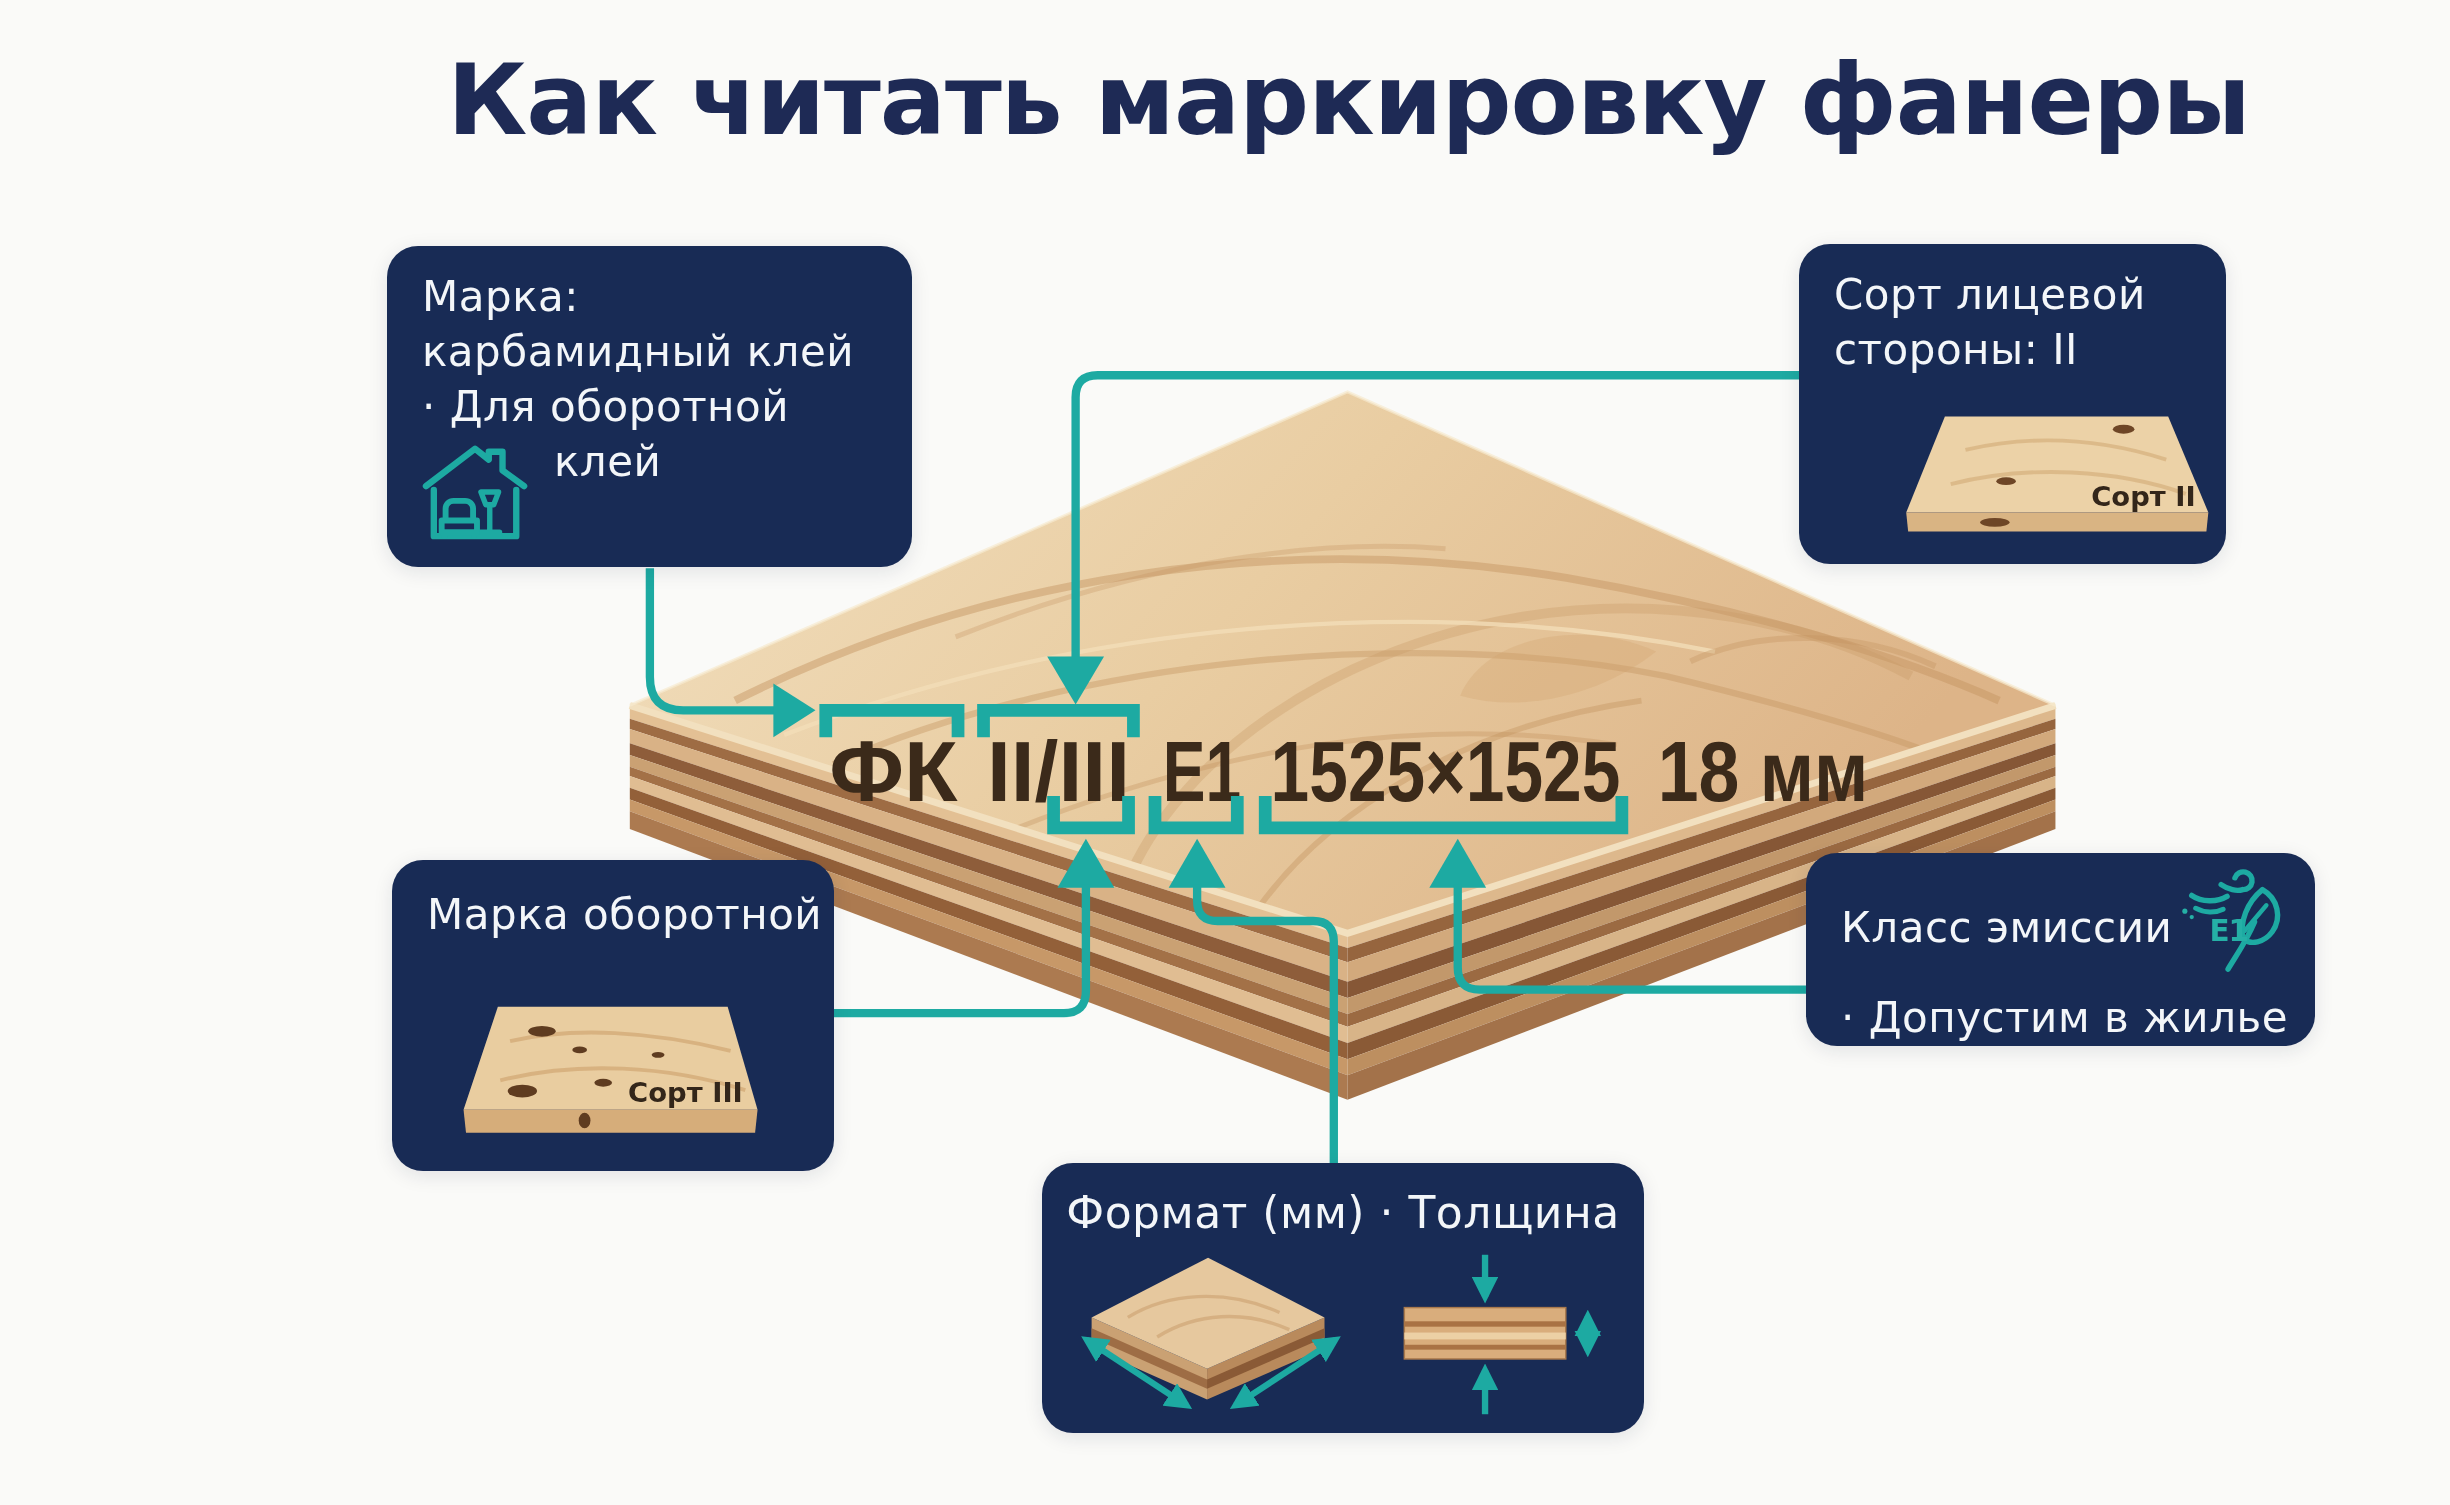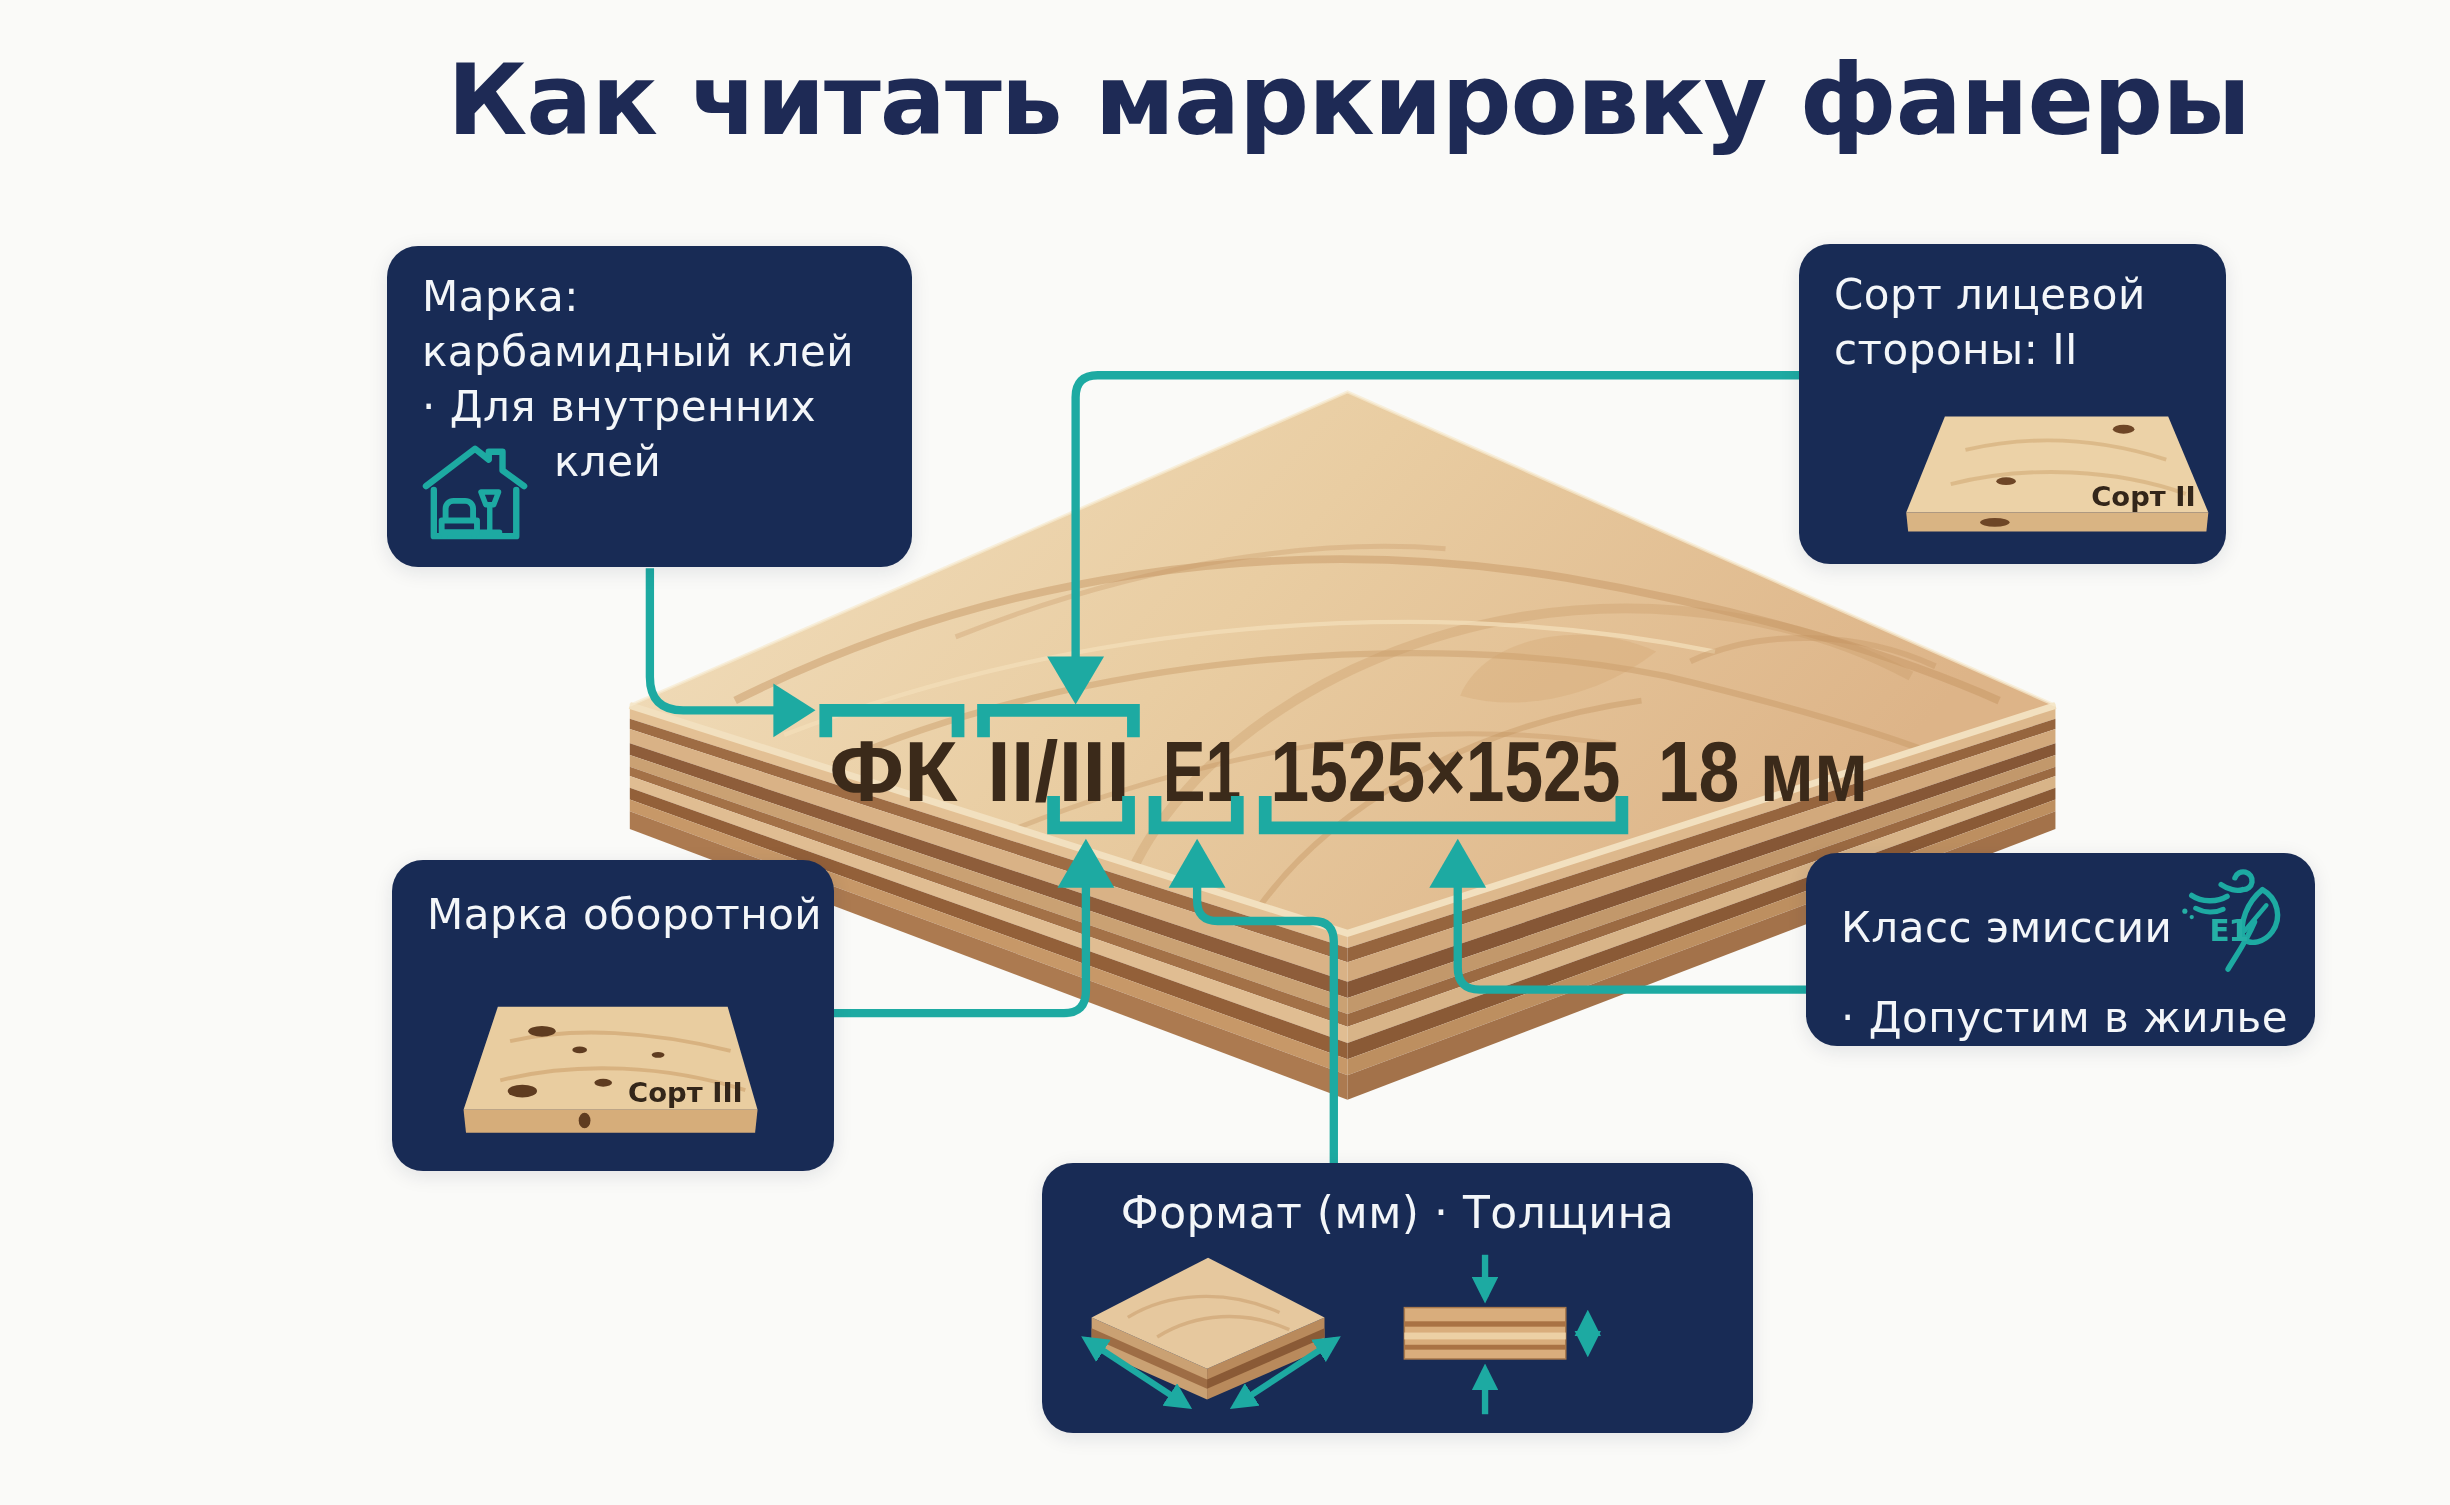--- a/index.html
+++ b/index.html
@@ -112,21 +112,21 @@
     <path class="teal-line" d="M2443 1805 V1838 Q2443 1880 2485 1880 H2680 Q2722 1880 2722 1922 V2374"></path>
 
     <polygon class="teal-fill" points="2917,1812 3033,1812 2975,1712"></polygon>
     <path class="teal-line" d="M2975 1805 V1975 Q2975 2020 3020 2020 H3690"></path>
   </svg>
 
   <div class="card" style="left:387px;top:246px;width:525px;height:321px;">
     <div class="lines">
       <div class="ln">Марка:</div>
       <div class="ln">карбамидный клей</div>
-      <div class="ln">· Для внутренних</div>
+      <div class="ln">· Для оборотной</div>
       <div class="ln indent">клей</div>
     </div>
     <svg class="icon-svg" style="left:31px;top:194px;" width="118" height="105" viewBox="0 0 120 107">
       <path class="icon-stroke" stroke-width="6.5" d="M8 47 L58 9 L72 20 L72 12 L86 12 L86 31 L108 47"></path>
       <path class="icon-stroke" stroke-width="6.5" d="M16 51 V98 H100 V51"></path>
       <path class="icon-stroke" stroke-width="5.5" d="M64 53 H82 L77 66 H69 Z M73 66 V93 M63 94 H83"></path>
       <path class="icon-stroke" stroke-width="6" d="M28 82 V70 a8 8 0 0 1 8 -8 h12 a8 8 0 0 1 8 8 V82 M24 82 h36 v12 h-36 Z M27 94 v4 M57 94 v4"></path>
     </svg>
   </div>
 
@@ -175,21 +175,21 @@
       <path class="icon-stroke" stroke-width="5" d="M24 43 c9 5 20 5 28 1"></path>
       <circle cx="13" cy="46" r="2.6" fill="#25b0a6"></circle>
       <circle cx="20" cy="52" r="2.2" fill="#25b0a6"></circle>
       <path class="icon-stroke" stroke-width="5.5" d="M92 24 c16 9 20 29 10 43 c-8 11 -22 14 -30 7 c-3 -17 4 -37 20 -50 z"></path>
       <path class="icon-stroke" stroke-width="4.5" d="M74 66 L96 40"></path>
       <path class="icon-stroke" stroke-width="5.5" d="M84 57 C76 76 66 90 57 105"></path>
       <text class="e1-badge" x="38" y="76">E1</text>
     </svg>
   </div>
 
-  <div class="card" style="left:1042px;top:1163px;width:711px;height:270px;">
+  <div class="card" style="left:1042px;top:1163px;width:602px;height:270px;">
     <div class="fmt-title">Формат (мм) · Толщина</div>
 
     <svg class="icon-svg" style="left:27px;top:81px;" width="284" height="181" viewBox="0 0 580 370">
       <defs>
         <marker id="ah" viewBox="0 0 10 10" refX="7.5" refY="5" markerWidth="4.2" markerHeight="4.2" orient="auto-start-reverse">
             <path d="M0 0 L10 5 L0 10 z" fill="#1daaa2"></path>
           </marker>
       </defs>
       <polygon points="46,150 282,255 282,318 46,213" fill="#caa173"></polygon>
       <polygon points="46,172 282,277 282,296 46,191" fill="#9e6d45"></polygon>

